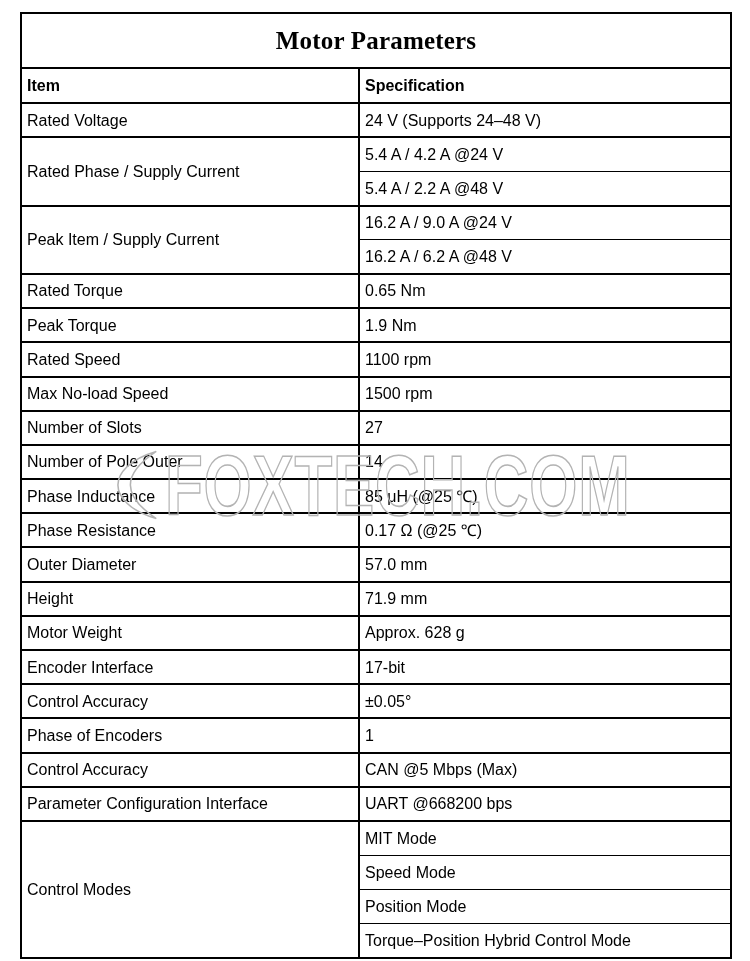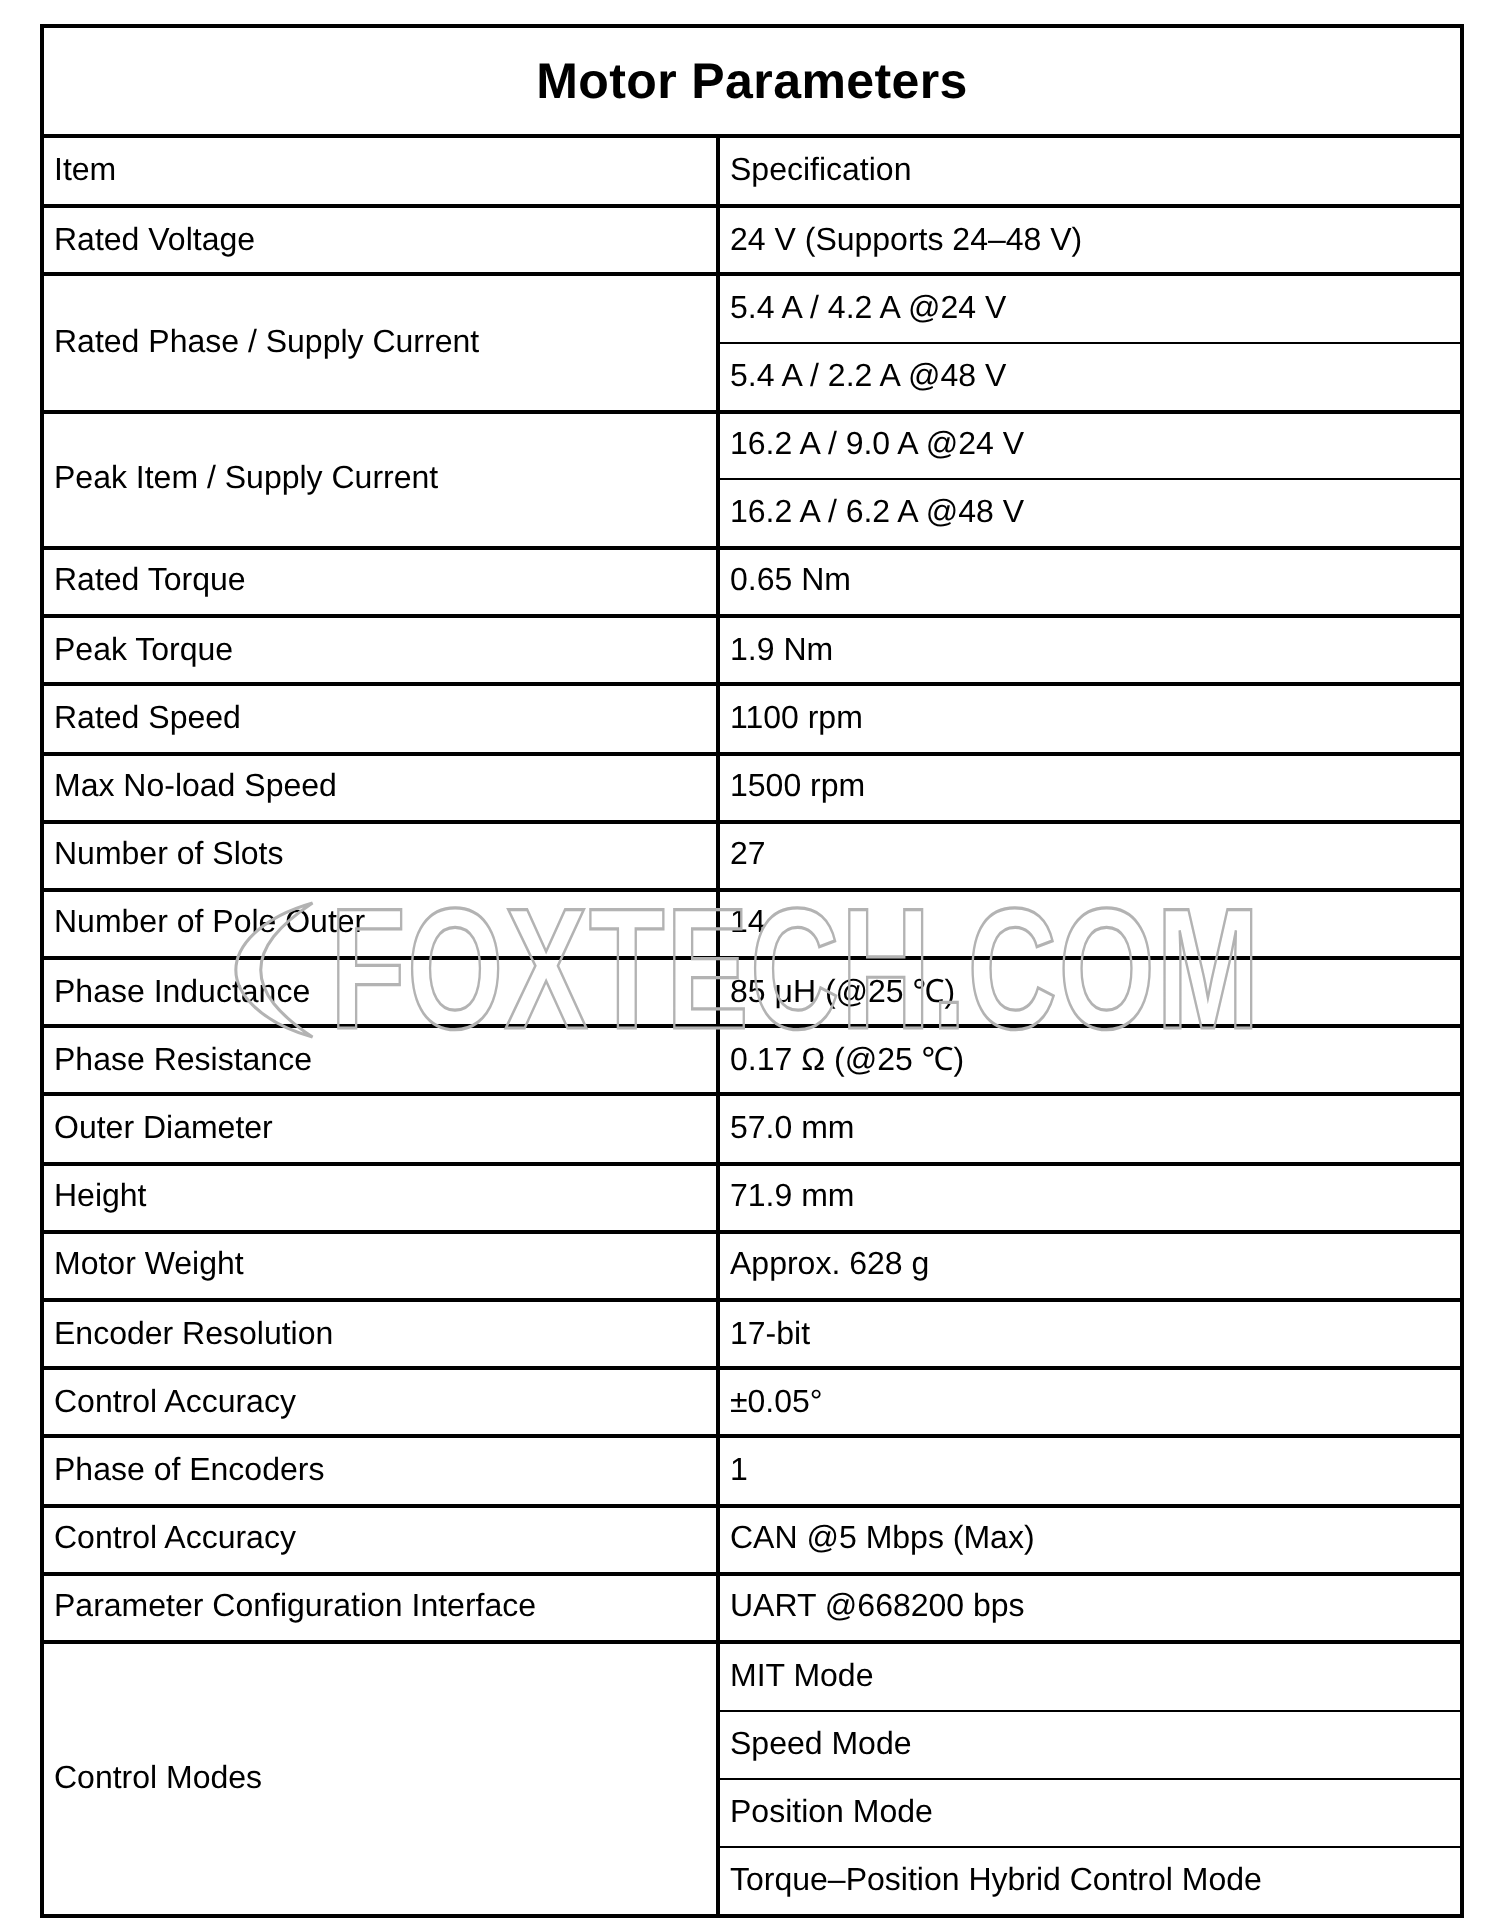--- a/index.html
+++ b/index.html
@@ -31,29 +31,29 @@
   .spec-table td {
     border: 2px solid #000000;
     font-size: 16px;
     line-height: 1.2;
     color: #000000;
     padding: 0 5px;
     vertical-align: middle;
     overflow: hidden;
     white-space: nowrap;
   }
-  tr.title-row { height: 55px; }
+  tr.title-row { height: 55px; font-family: Liberation Serif, serif; }
   td.title {
     font-size: 25px;
     font-weight: bold;
     text-align: center;
     letter-spacing: 0.2px;
   }
   tr.header-row { height: 35px; }
-  td.col-header { font-weight: normal; }
+  td.col-header { font-weight: bold; }
 
   tbody tr.data-row { height: 34.2px; }
   td.spec-cell.cont { border-top-width: 1px; }
   td.spec-cell.more { border-bottom-width: 1px; }
 
   
   .watermark {
     position: absolute;
     left: 116px;
     top: 444px;
@@ -157,21 +157,21 @@
         </tr>
         <tr class="data-row">
           <td class="item-cell" rowspan="1">Height</td>
           <td class="spec-cell">71.9 mm</td>
         </tr>
         <tr class="data-row">
           <td class="item-cell" rowspan="1">Motor Weight</td>
           <td class="spec-cell">Approx. 628 g</td>
         </tr>
         <tr class="data-row">
-          <td class="item-cell" rowspan="1">Encoder Resolution</td>
+          <td class="item-cell" rowspan="1">Encoder Interface</td>
           <td class="spec-cell">17-bit</td>
         </tr>
         <tr class="data-row">
           <td class="item-cell" rowspan="1">Control Accuracy</td>
           <td class="spec-cell">±0.05°</td>
         </tr>
         <tr class="data-row">
           <td class="item-cell" rowspan="1">Phase of Encoders</td>
           <td class="spec-cell">1</td>
         </tr>

